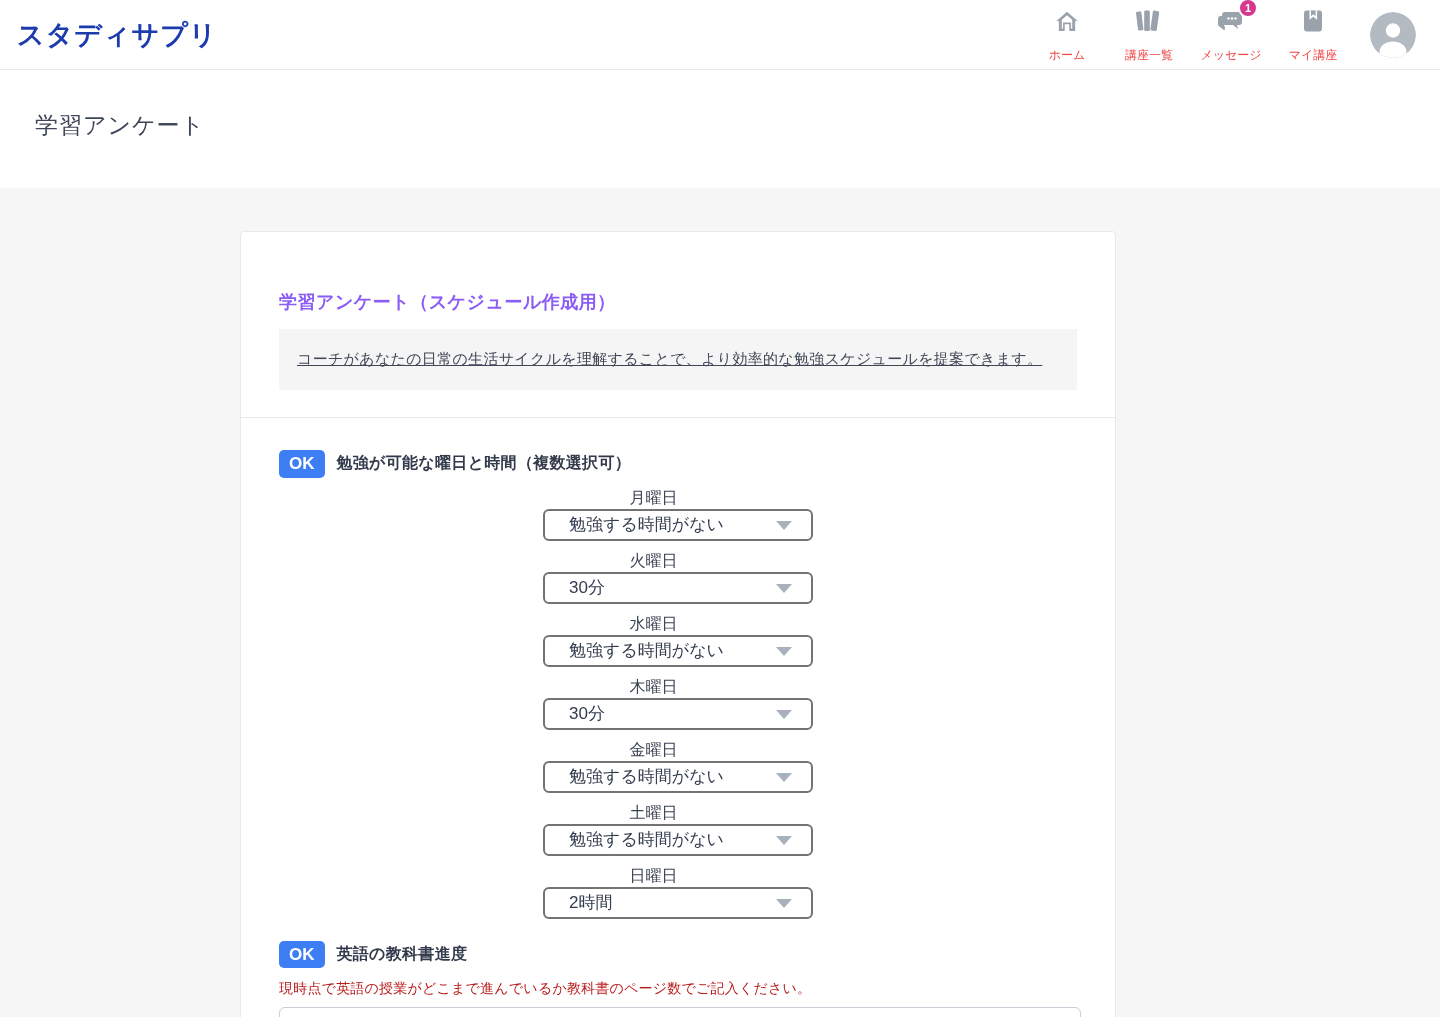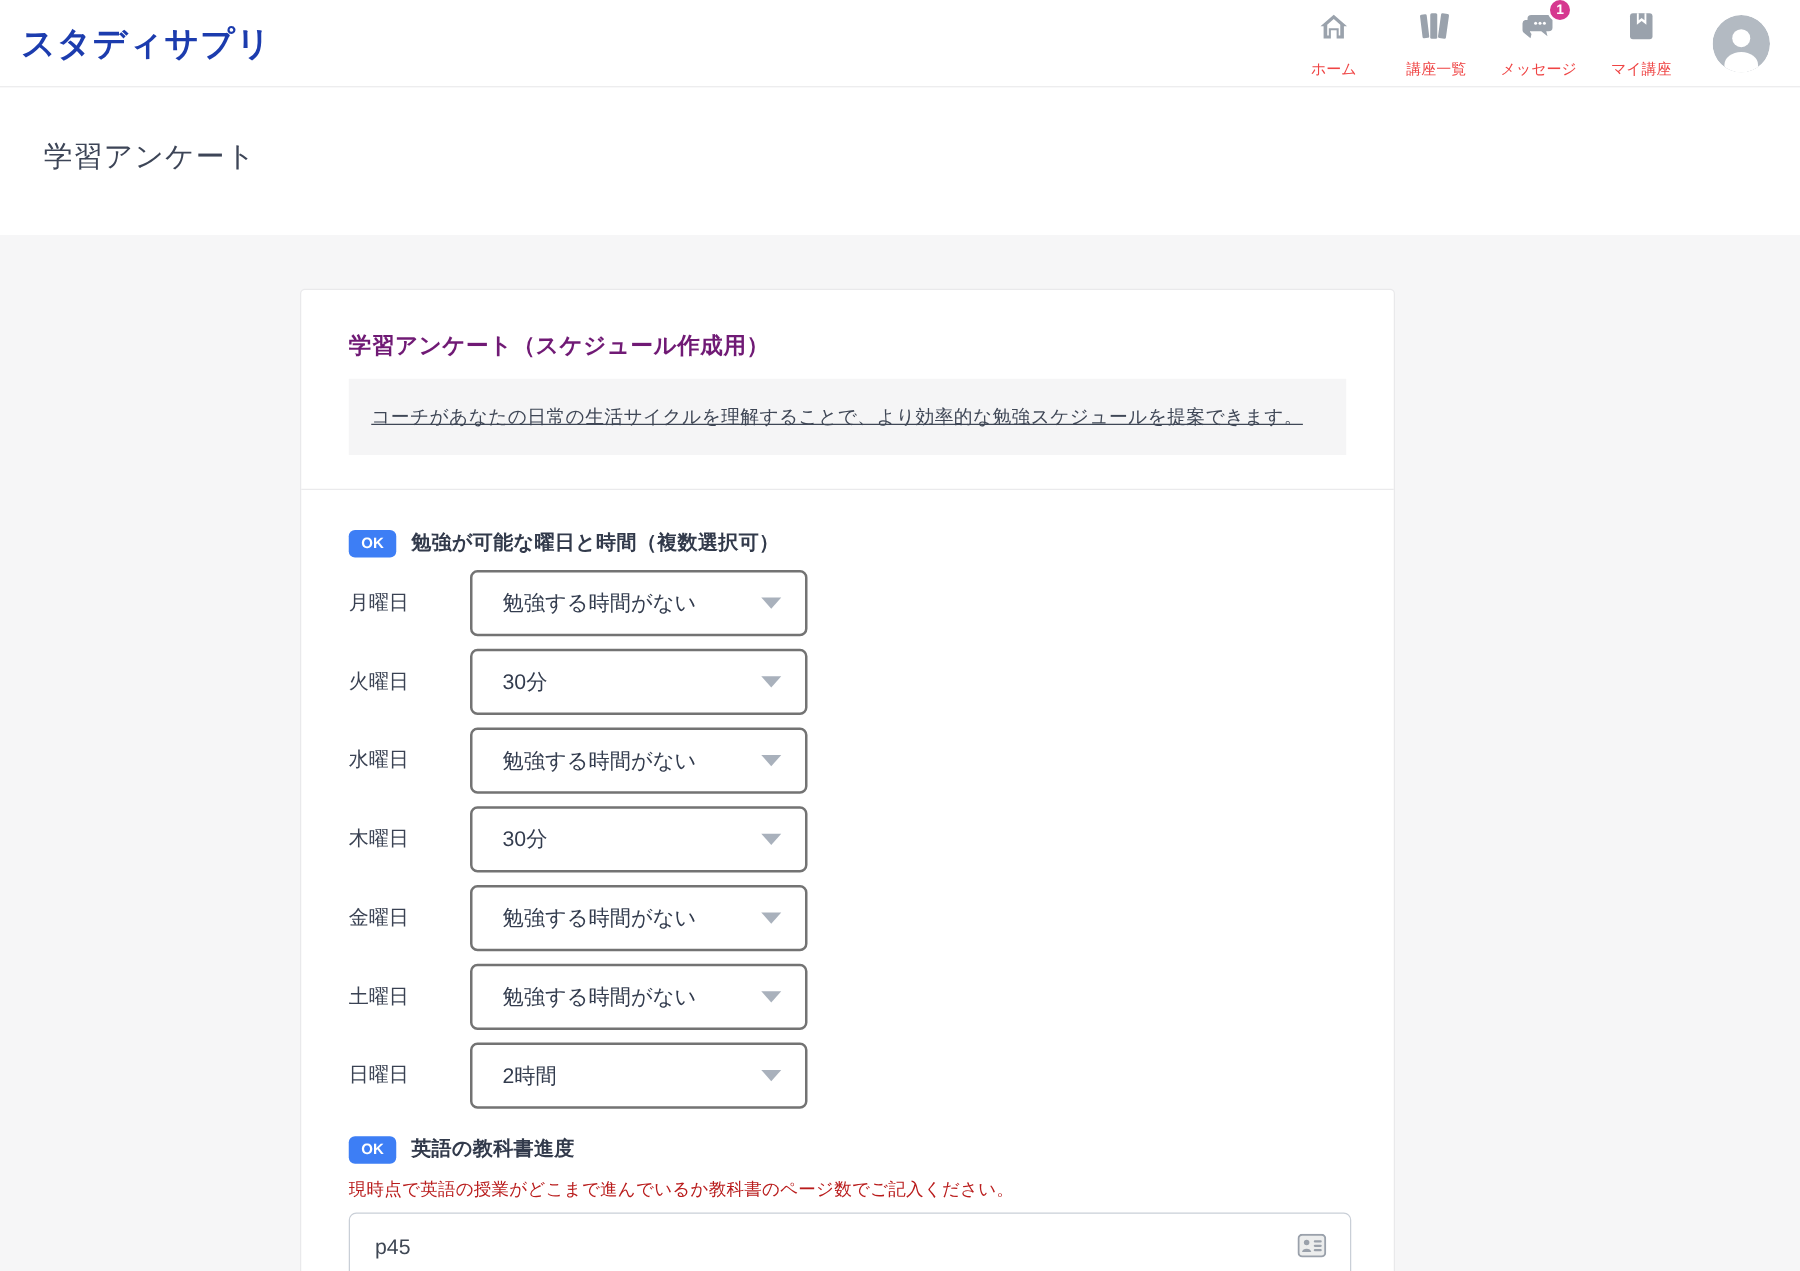--- a/index.html
+++ b/index.html
@@ -94,22 +94,23 @@
     margin-left: 240px;
     width: 876px;
     background: #ffffff;
     border: 1px solid #e9e9eb;
     border-radius: 4px;
   }
   .card-head { padding: 32px 38px 27px 38px; }
   .card-title {
     font-size: 18px;
     font-weight: bold;
-    color: #701a75;
+    color: #8b5cf6;
     letter-spacing: 0.5px;
+    margin-top: 26px;
   }
   .info-box {
     margin-top: 15px;
     background: #f5f5f6;
     padding: 21px 18px;
   }
   .info-text {
     font-size: 15px;
     color: #3f4756;
     letter-spacing: 0.3px;
@@ -120,39 +121,40 @@
   .card-body { padding: 32px 38px 40px 38px; }
 
   .section-heading {
     display: flex;
     align-items: center;
     gap: 12px;
   }
   .ok-badge {
     background: #3d7ef5;
     color: #ffffff;
-    font-size: 12px;
+    font-size: 17px;
     font-weight: bold;
     padding: 4px 10px;
     border-radius: 5px;
     line-height: 1.15;
   }
   .section-title {
     font-size: 16px;
     font-weight: bold;
     color: #323a4b;
     letter-spacing: 0.3px;
   }
 
   .day-rows { margin-top: 10px; }
   .day-row {
     display: flex;
     align-items: center;
     margin-bottom: 10px;
     height: 53px;
+    flex-direction: column;
   }
   .day-label {
     width: 97px;
     font-size: 16px;
     color: #3a4253;
   }
   .select-box {
     position: relative;
     width: 270px;
     height: 53px;

